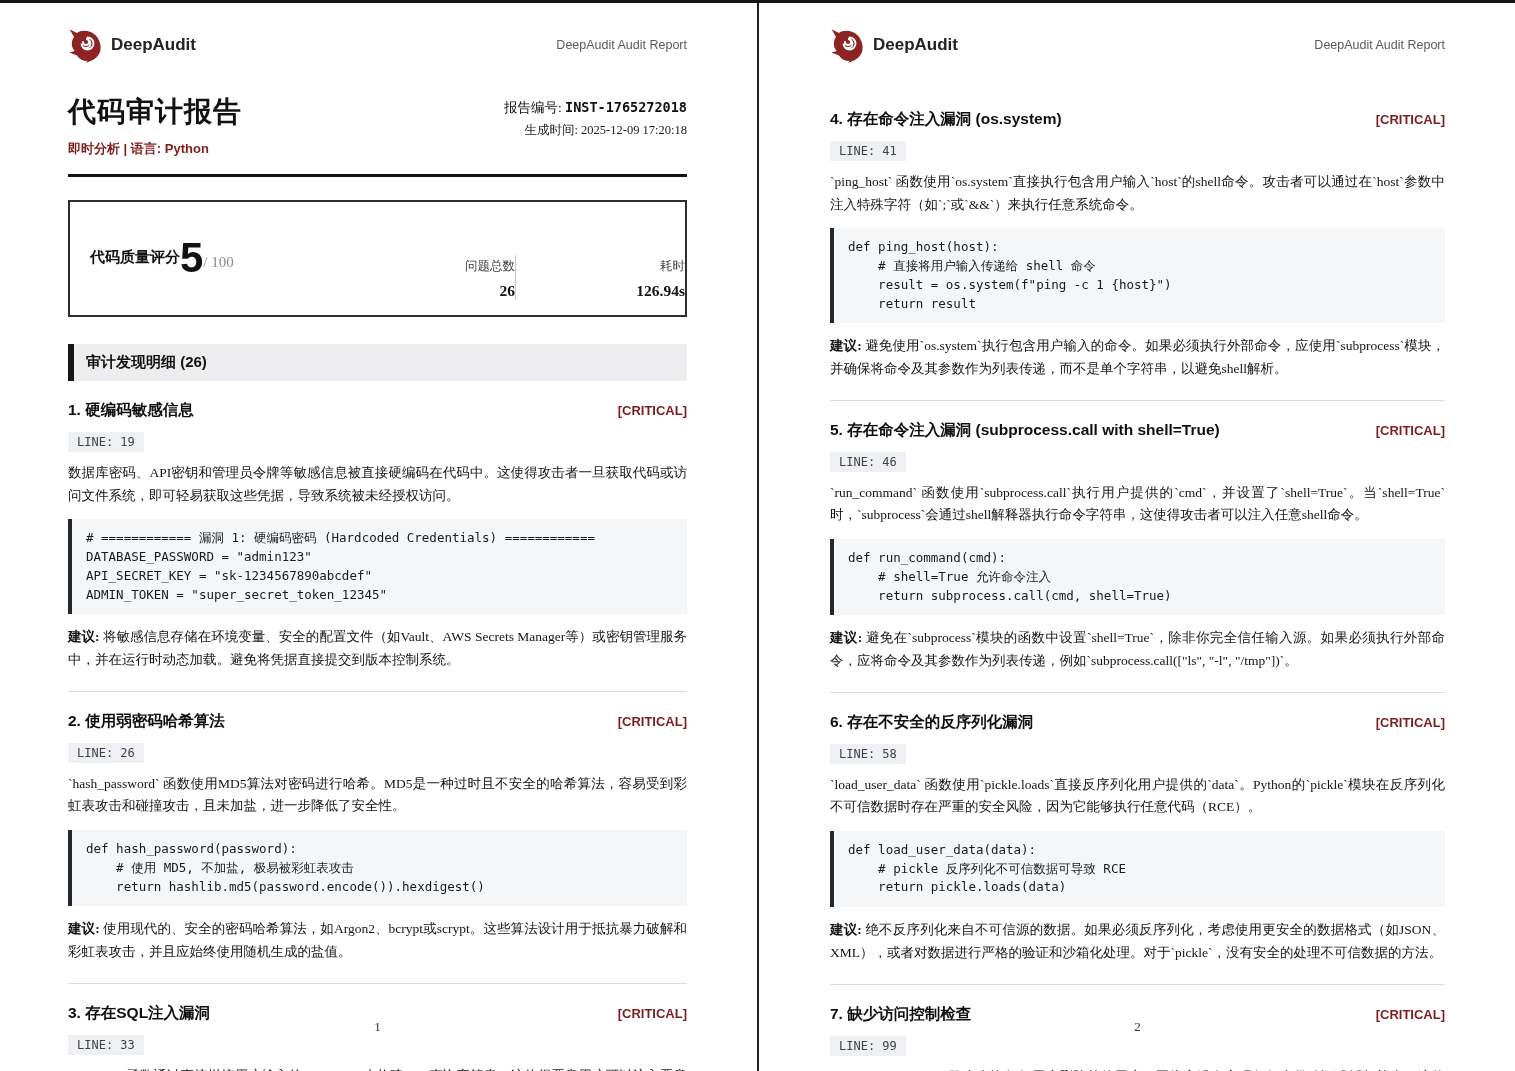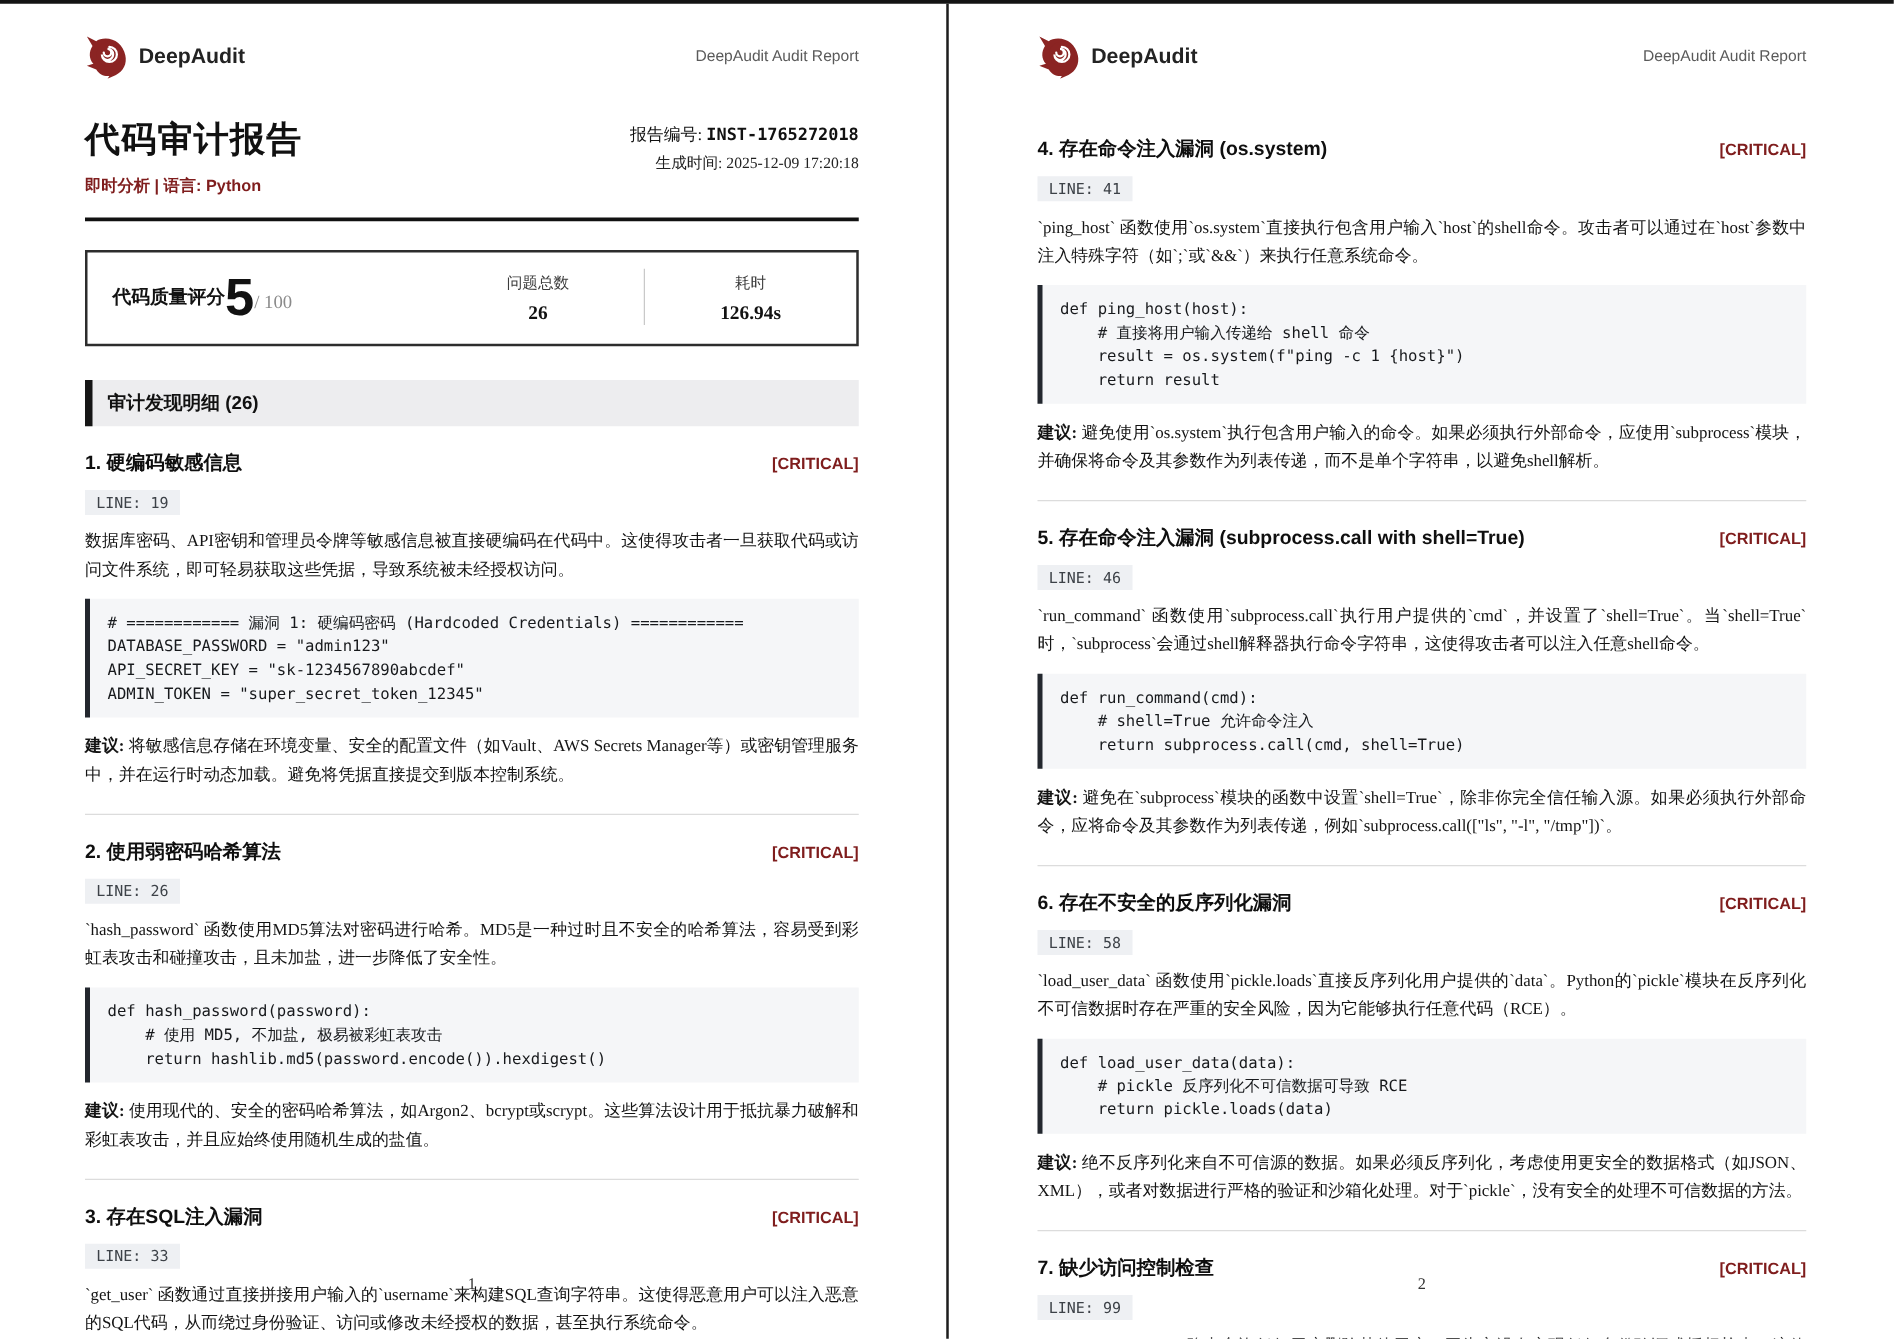--- a/index.html
+++ b/index.html
@@ -28,21 +28,21 @@
   .meta-line1 .mono-b { font-family:"DejaVu Sans Mono", monospace; font-weight:bold; font-size:13.5px; }
   .meta-line2 { margin-top:5px; font-size:12.5px; color:#222; }
   .rule { border:none; border-top:3px solid #111; margin:16px 0 0; }
 
   
   .scorebox { margin-top:23px; border:2px solid #2d2d2d; display:flex; align-items:stretch; padding:13px 0 15px; }
   .score-main { flex:1.18; display:flex; align-items:center; padding-left:20px; }
   .score-label { font-family:"Liberation Sans", sans-serif; font-weight:bold; font-size:15px; }
   .score-val { font-family:"Liberation Sans", sans-serif; font-weight:bold; font-size:42px; line-height:0.9; }
   .score-max { color:#8a8a8a; font-size:15px; padding-top:10px; }
-  .stat { flex:0.78; text-align:center; padding-top:3px; }
+  .stat { flex:0.78; text-align:right; padding-top:3px;margin-top:40px; }
   .stat + .stat { border-left:1px solid #c9c9c9; }
   .stat-label { font-size:12.5px; color:#3c3c3c; }
   .stat-value { margin-top:7px; font-weight:bold; font-size:15.5px; }
 
   
   .section-hdr { margin-top:27px; background:#ededef; border-left:6px solid #161616; padding:9px 12px;
     font-family:"Liberation Sans", sans-serif; font-weight:bold; font-size:15px; color:#111; }
 
   
   .finding { margin-top:19px; }

